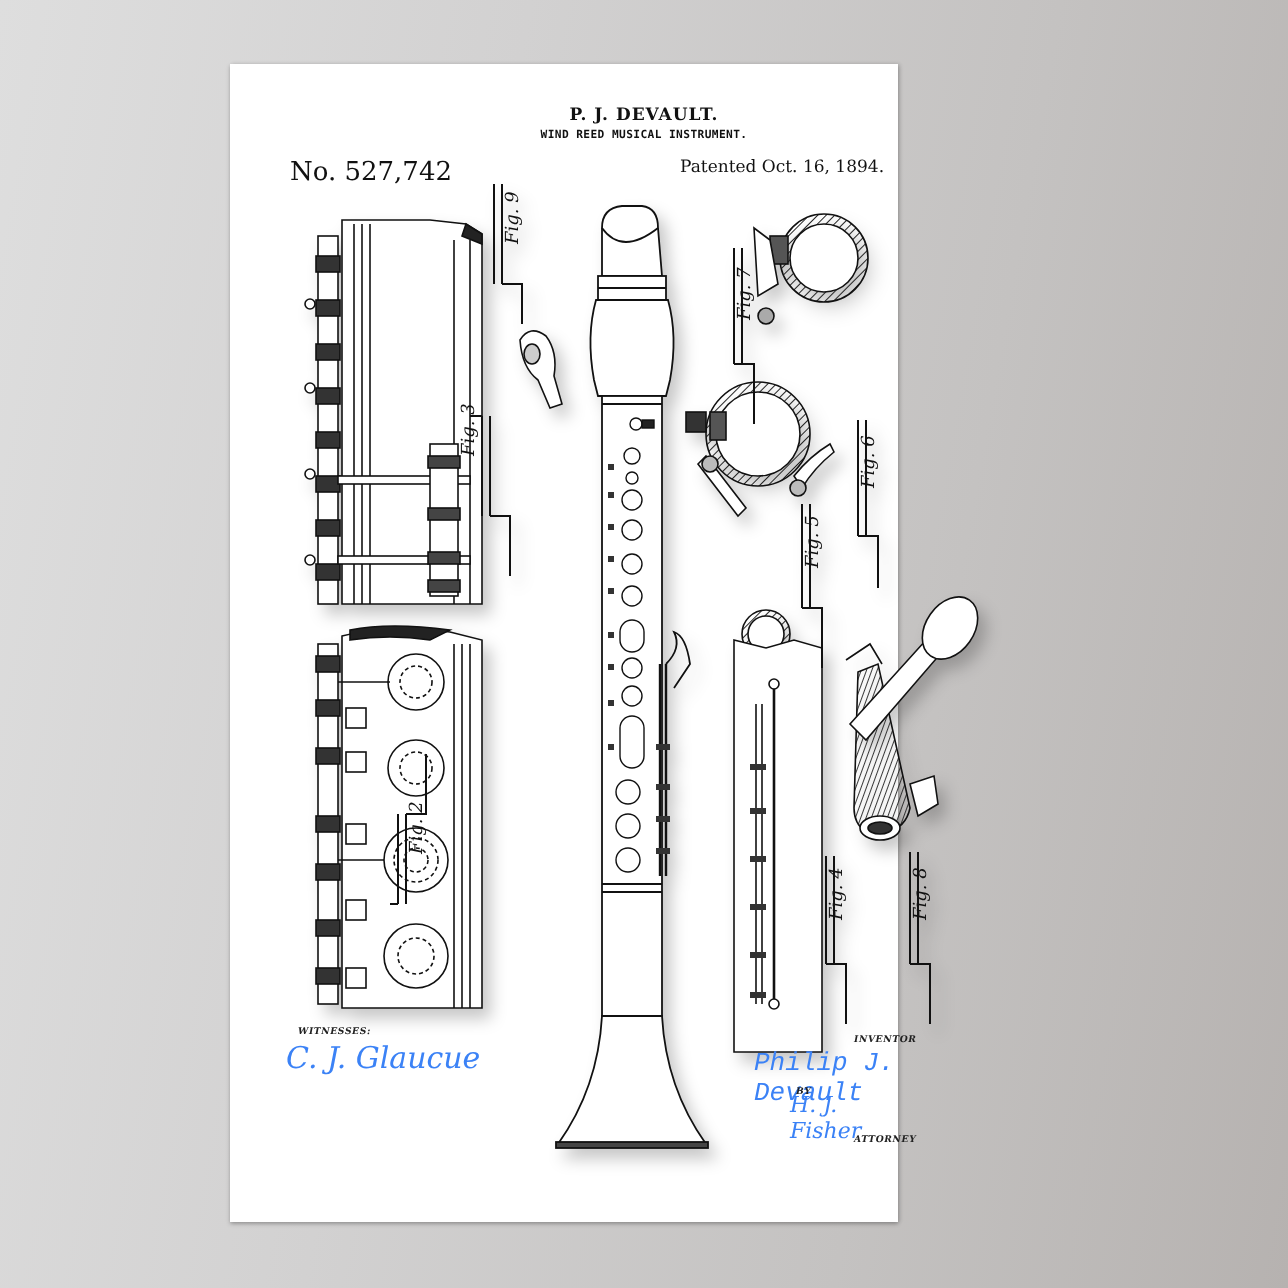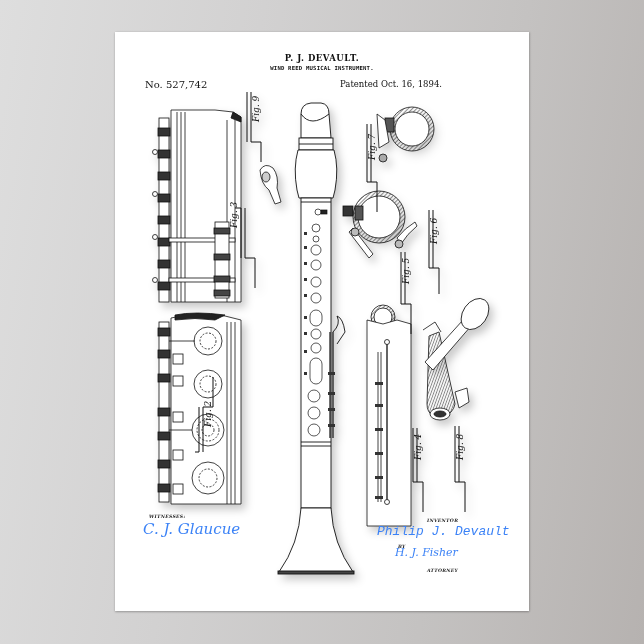--- a/index.html
+++ b/index.html
@@ -2,36 +2,36 @@
 <html><head>
 <meta charset="utf-8">
 <style>
   html, body { margin: 0; padding: 0; }
   body {
     width: 644px; height: 644px; overflow: hidden; position: relative;
     background: linear-gradient(100deg, #dedede 0%, #d2d1d1 35%, #c4c2c1 70%, #b6b2b0 100%);
     font-family: "DejaVu Serif", serif;
   }
   .poster {
-    position: absolute; left: 115px; top: 32px; width: 414px; height: 579px;
+    position: absolute; left: 115px; top: 32px; width: 334px; height: 579px;
     background: #ffffff;
     box-shadow: 0 1px 2px rgba(0,0,0,0.25), 1px 0 2px rgba(0,0,0,0.12);
   }
   .header { position: absolute; left: 0; top: 0; width: 414px; }
   .h-name {
     position: absolute; top: 21px; left: 0; width: 414px; text-align: center;
     font-family: "DejaVu Serif", serif; font-weight: bold; font-size: 8.5px; letter-spacing: 0.5px; color: #111;
   }
   .h-title {
     position: absolute; top: 33px; left: 0; width: 414px; text-align: center;
     font-family: "DejaVu Sans Mono", monospace; font-weight: bold; font-size: 5.6px; letter-spacing: 0.2px; color: #111;
   }
   .h-no {
     position: absolute; top: 47px; left: 30px;
-    font-family: "DejaVu Serif", serif; font-size: 10px; color: #111; text-align: right;
+    font-family: "DejaVu Serif", serif; font-size: 13px; color: #111; text-align: right;
   }
   .h-date {
     position: absolute; top: 47px; left: 225px;
     font-family: "DejaVu Serif", serif; font-size: 8.5px; color: #111;
   }
   svg.drawing { position: absolute; left: 0; top: 0; }
   .shadow { filter: drop-shadow(4px 5px 4px rgba(0,0,0,0.22)); }
   .sig-label {
     position: absolute; font-family: "DejaVu Serif", serif; font-weight: bold; font-style: italic;
     font-size: 4.6px; color: #222; letter-spacing: 0.3px;

